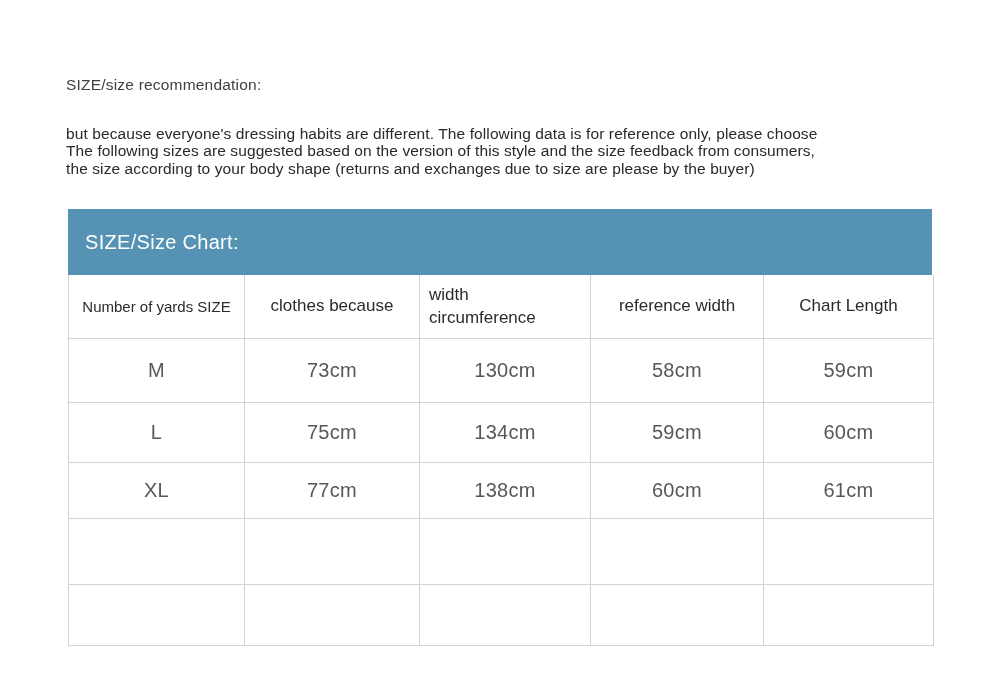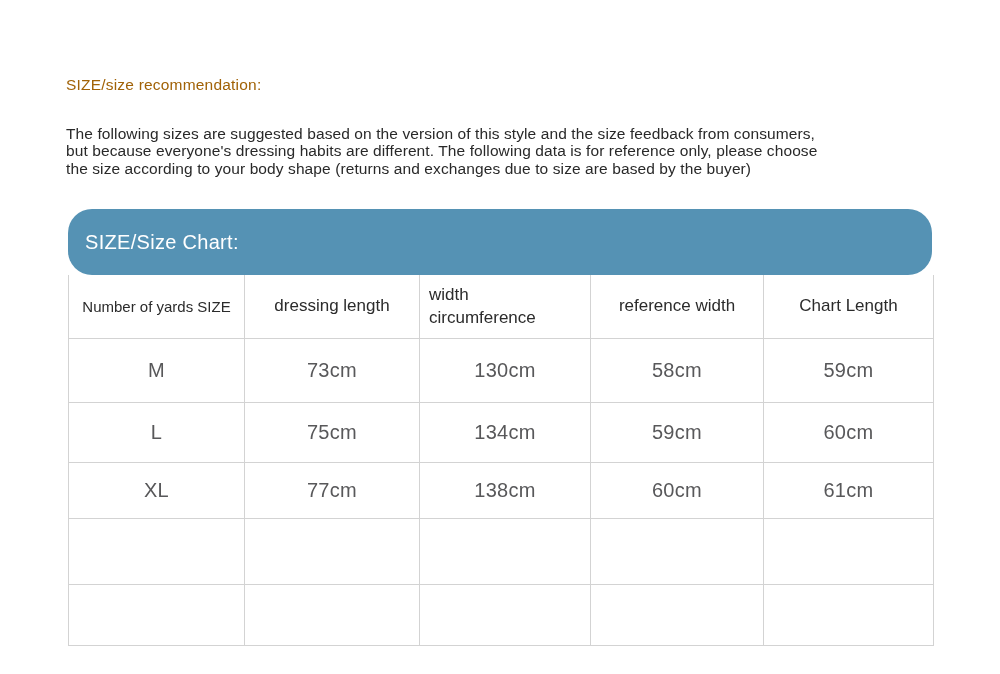--- a/index.html
+++ b/index.html
@@ -13,21 +13,21 @@
     position: relative;
     overflow: hidden;
     font-family: "Liberation Sans", "DejaVu Sans", sans-serif;
     -webkit-font-smoothing: antialiased;
   }
   .page-title {
     position: absolute;
     left: 66px;
     top: 76px;
     font-size: 15.5px;
-    color: #a16207;
+    color: #404040;
     letter-spacing: 0.2px;
   }
   .description {
     position: absolute;
     left: 66px;
     top: 125px;
     font-size: 15.5px;
     color: #292929;
     line-height: 17.4px;
     letter-spacing: 0.1px;
@@ -36,21 +36,20 @@
   .banner {
     position: absolute;
     left: 68px;
     top: 209px;
     width: 864px;
     height: 66px;
     box-sizing: border-box;
     display: flex;
     align-items: center;
     padding-left: 17px;
-    border-radius: 24px;
   }
   .banner-title {
     color: #ffffff;
     font-size: 20px;
     letter-spacing: 0.3px;
   }
   table.size-table {
     position: absolute;
     left: 68px;
     top: 275px;
@@ -90,41 +89,41 @@
   .size-table tbody tr:nth-child(3) { height: 56px; }
   .size-table tbody tr:nth-child(4) { height: 66px; }
   .size-table tbody tr:nth-child(5) { height: 61px; }
 </style>
 </head>
 <body>
 
 <div class="page-title">SIZE/size recommendation:</div>
 
 <div class="description">
+  <div>but because everyone's dressing habits are different. The following data is for reference only, please choose</div>
   <div>The following sizes are suggested based on the version of this style and the size feedback from consumers,</div>
-  <div>but because everyone's dressing habits are different. The following data is for reference only, please choose</div>
-  <div>the size according to your body shape (returns and exchanges due to size are based by the buyer)</div>
+  <div>the size according to your body shape (returns and exchanges due to size are please by the buyer)</div>
 </div>
 
 <div class="banner" style="background: rgb(85, 146, 180);">
   <span class="banner-title">SIZE/Size Chart:</span>
 </div>
 
 <table class="size-table">
   <colgroup>
     <col style="width:176px">
     <col style="width:175px">
     <col style="width:171px">
     <col style="width:173px">
     <col style="width:170px">
   </colgroup>
   <thead>
     <tr>
         <th class="col-size">Number of yards SIZE</th>
-        <th>dressing length</th>
+        <th>clothes because</th>
         <th class="col-chest">width circumference</th>
         <th>reference width</th>
         <th>Chart Length</th>
       </tr>
   </thead>
   <tbody>
       <tr>
         <td>M</td>
         <td>73cm</td>
         <td>130cm</td>

